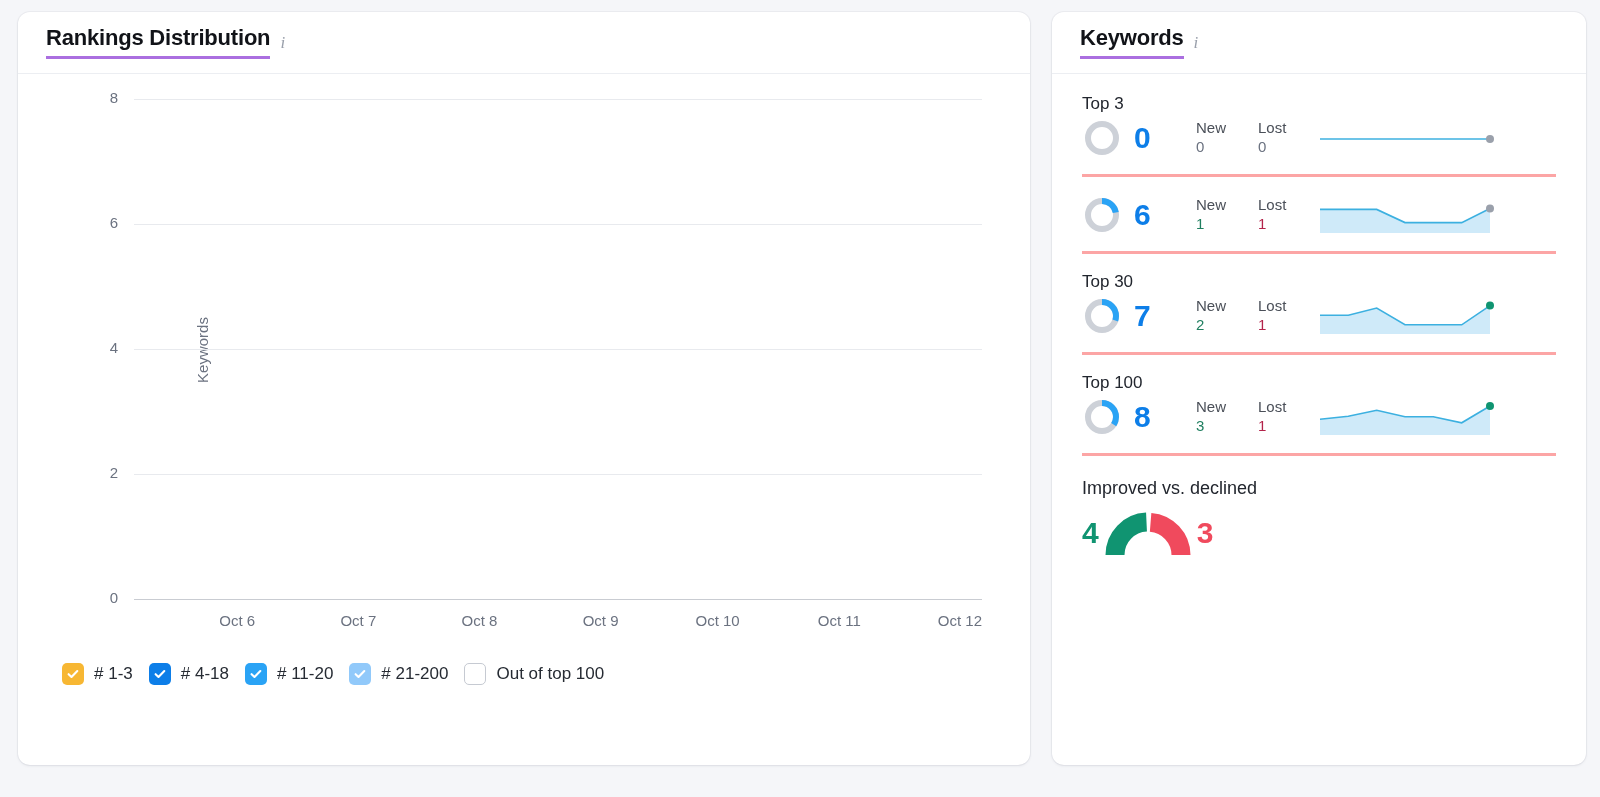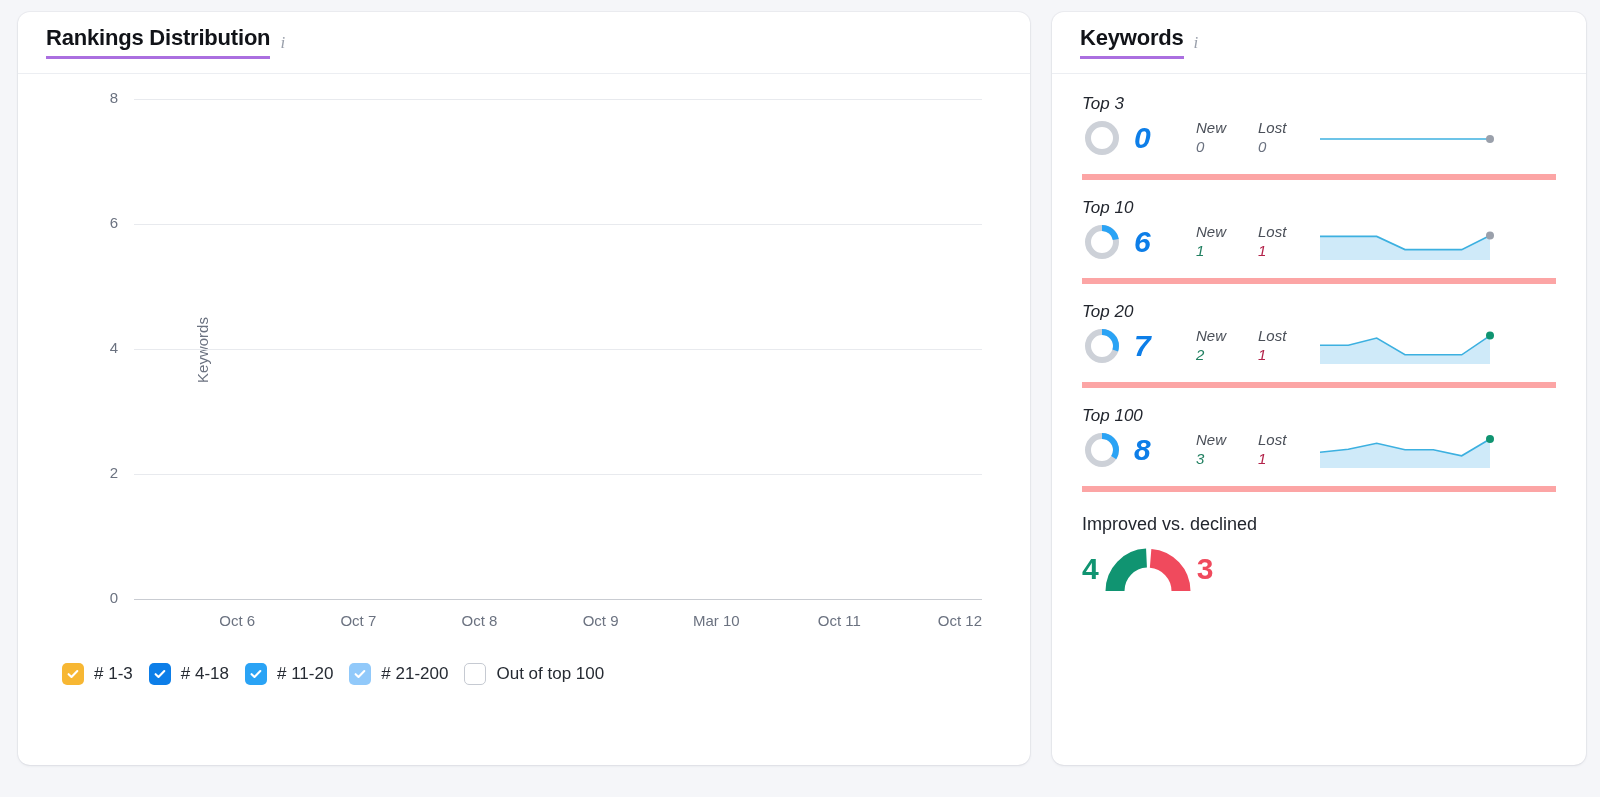--- a/index.html
+++ b/index.html
@@ -138,22 +138,21 @@
   .cb.unchecked { background: #fff; border: 1px solid #c6cad2; }
   .cb svg { display: block; }
   .legend-label { font-size: 17px; color: #262b33; white-space: nowrap; }
 
   
   .kw-card { width: 534px; flex: 0 0 534px; }
   .kw-body { flex: 1; padding: 0 30px; display: flex; flex-direction: column; }
 
   .kw-row {
     padding: 18px 0 16px 0;
-    border-bottom: 6px solid #fca5a5;
-    font-style: italic;
+    border-bottom: 3px solid #fca5a5;
   }
   .kw-row:first-child { padding-top: 20px; }
   .kw-label {
     font-size: 17px;
     color: #22262e;
     margin-bottom: 4px;
   }
   .kw-main { display: flex; align-items: center; }
   .donut { flex: 0 0 40px; width: 40px; height: 40px; }
   .kw-value {
@@ -261,21 +260,21 @@
                 <div class="seg" style="background: rgb(145, 201, 250); height: 12.5%;"></div>
               </div>
             </div>
           </div>
       </div>
       <div class="xaxis" id="xaxis">
           <div class="xtick">Oct 6</div>
           <div class="xtick">Oct 7</div>
           <div class="xtick">Oct 8</div>
           <div class="xtick">Oct 9</div>
-          <div class="xtick">Mar 10</div>
+          <div class="xtick">Oct 10</div>
           <div class="xtick">Oct 11</div>
           <div class="xtick">Oct 12</div>
         </div>
 
       <div class="legend" id="legend">
           <div class="legend-item">
             <span class="cb" style="background: rgb(247, 183, 51);">
               <svg width="14" height="14" viewBox="0 0 14 14">
                 <path d="M2.6 7.2 L5.5 10 L11.3 4.1" fill="none" stroke="#fff" stroke-width="2.1" stroke-linecap="round" stroke-linejoin="round"></path>
               </svg>
@@ -336,42 +335,41 @@
               </span>
               <span class="spark">
                 <svg width="178" height="40" viewBox="0 0 178 40">
                   <path d="M2.0 21.0 L30.3 21.0 L58.7 21.0 L87.0 21.0 L115.3 21.0 L143.7 21.0 L172.0 21.0" fill="none" stroke="#3cb0e0" stroke-width="1.6"></path>
                   <circle cx="172.0" cy="21.0" r="4" fill="#9aa0ab"></circle>
                 </svg>
               </span>
             </div>
           </div>
           <div class="kw-row">
-            <div class="kw-label">Top 10</div>
             <div class="kw-main">
               <span class="donut"><svg width="40" height="40" viewBox="0 0 40 40">
                   <circle cx="20" cy="20" r="14" fill="none" stroke="#cdd1d8" stroke-width="6"></circle>
                   <circle cx="20" cy="20" r="14" fill="none" stroke="#2aa3f5" stroke-width="6" stroke-dasharray="19.35 68.61" transform="rotate(-90 20 20)" stroke-linecap="butt"></circle>
                 </svg></span>
               <span class="kw-value">6</span>
               <span class="newlost">
                 <span class="nl-col"><span class="nl-head">New</span><br><span class="nl-val new">1</span></span>
                 <span class="nl-col"><span class="nl-head">Lost</span><br><span class="nl-val lost">1</span></span>
               </span>
               <span class="spark">
                 <svg width="178" height="40" viewBox="0 0 178 40">
                   <path d="M2.0 14.4 L30.3 14.4 L58.7 14.4 L87.0 27.6 L115.3 27.6 L143.7 27.6 L172.0 13.5 L172.0 38 L2.0 38 Z" fill="#cfeaf9"></path>
                   <path d="M2.0 14.4 L30.3 14.4 L58.7 14.4 L87.0 27.6 L115.3 27.6 L143.7 27.6 L172.0 13.5" fill="none" stroke="#3cb0e0" stroke-width="1.6"></path>
                   <circle cx="172.0" cy="13.5" r="4" fill="#9aa0ab"></circle>
                 </svg>
               </span>
             </div>
           </div>
           <div class="kw-row">
-            <div class="kw-label">Top 20</div>
+            <div class="kw-label">Top 30</div>
             <div class="kw-main">
               <span class="donut"><svg width="40" height="40" viewBox="0 0 40 40">
                   <circle cx="20" cy="20" r="14" fill="none" stroke="#cdd1d8" stroke-width="6"></circle>
                   <circle cx="20" cy="20" r="14" fill="none" stroke="#2aa3f5" stroke-width="6" stroke-dasharray="26.39 61.58" transform="rotate(-90 20 20)" stroke-linecap="butt"></circle>
                 </svg></span>
               <span class="kw-value">7</span>
               <span class="newlost">
                 <span class="nl-col"><span class="nl-head">New</span><br><span class="nl-val new">2</span></span>
                 <span class="nl-col"><span class="nl-head">Lost</span><br><span class="nl-val lost">1</span></span>
               </span>

